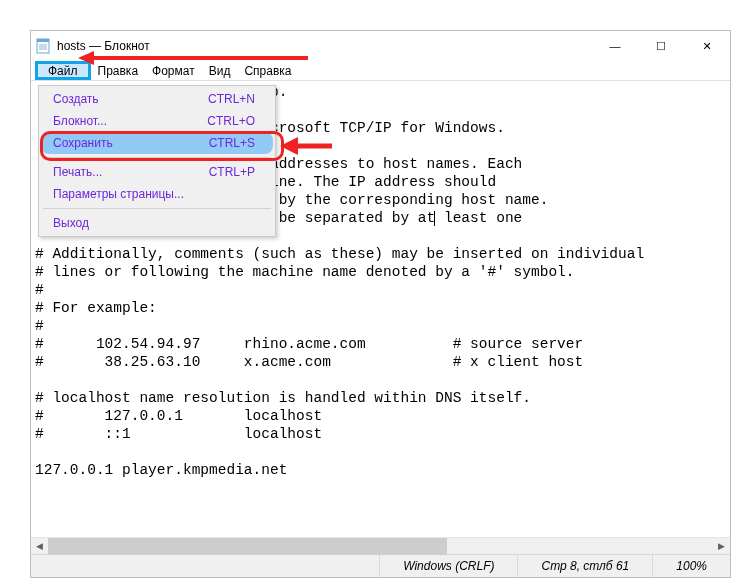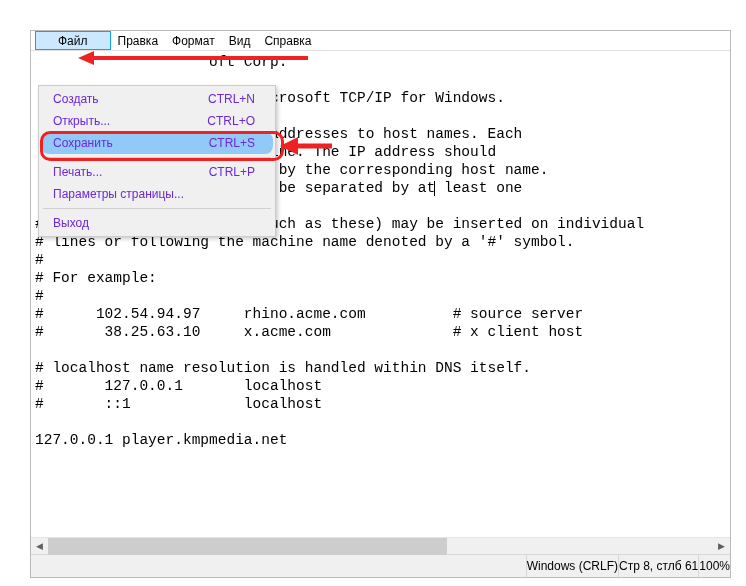--- a/index.html
+++ b/index.html
@@ -5,46 +5,63 @@
 * { margin: 0; padding: 0; box-sizing: border-box; }
 body { font-family: "Segoe UI", Tahoma, sans-serif; font-size: 12px; background: #fff; width: 746px; height: 586px; position: relative; overflow: hidden; }
 .window { position: absolute; left: 30px; top: 30px; right: 15px; bottom: 8px; border: 1px solid #bbb; background: #fff; display: flex; flex-direction: column; }
 .titlebar { height: 30px; display: flex; align-items: center; padding-left: 4px; background: #fff; }
 .titlebar-icon { width: 16px; height: 16px; margin-right: 6px; display: flex; align-items: center; justify-content: center; }
 .titlebar-title { flex: 1; font-size: 12px; color: #000; }
 .win-controls { display: flex; }
 .win-btn { width: 46px; height: 30px; display: flex; align-items: center; justify-content: center; font-family: sans-serif; font-size: 11px; }
 .menubar { height: 20px; display: flex; align-items: stretch; border-bottom: 1px solid #e0e0e0; padding-left: 4px; }
 .menu-item { padding: 0 7px; display: flex; align-items: center; font-size: 12px; cursor: default; }
-.menu-item.open { background: #cce8ff; border: 1px solid #0ea5e9; padding: 0 22px; }
+.menu-item.open { background: #cce8ff; border: 3px solid #0ea5e9; padding: 0 10px; }
 .dropdown { position: absolute; left: 38px; top: 85px; width: 238px; background: #f0f0f0; border: 1px solid #ccc; box-shadow: 2px 2px 4px rgba(0,0,0,0.2); padding: 2px; z-index: 10; }
 .dropdown-item { height: 22px; display: flex; align-items: center; padding: 0 18px 0 12px; font-size: 12px; color: #6d28d9; }
 .dropdown-item.disabled { color: #aaa; }
 .dropdown-item.hovered { background: #91c9f7; border-radius: 8px; }
 .dropdown-item .shortcut { margin-left: auto; text-align: right; }
 .dropdown-sep { height: 1px; background: #d0d0d0; margin: 3px 2px; }
 .dropdown-highlight { position: absolute; left: 40px; top: 131px; width: 244px; height: 30px; border: 3px solid #e22; border-radius: 10px; z-index: 20; pointer-events: none; }
 .editor { flex: 1; padding: 2px 4px 0 4px; font-family: Consolas, "Courier New", monospace; font-size: 14.5px; line-height: 18px; white-space: pre; color: #000; overflow: hidden; position: relative; }
 .caret { display:inline-block; width:1px; height:15px; background:#000; vertical-align:text-bottom; margin-left:-1px; }
 .scrollbar-h { height: 17px; background: #f0f0f0; display: flex; align-items: center; border-top: 1px solid #e5e5e5; }
 .sb-btn { width: 17px; height: 17px; display: flex; align-items: center; justify-content: center; color: #606060; font-size: 9px; }
 .sb-track { flex: 1; height: 17px; position: relative; }
 .sb-thumb { position: absolute; left: 0; top: 0; width: 60%; height: 17px; background: #cdcdcd; }
 .statusbar { height: 23px; background: #f0f0f0; border-top: 1px solid #d8d8d8; display: flex; align-items: center; font-size: 12px; }
-.status-cell { border-left: 1px solid #d8d8d8; height: 100%; display: flex; align-items: center; padding: 0 0; }
+.status-cell { border-left: 1px solid #d8d8d8; height: 100%; display: flex; align-items: center; padding: 0 23px; font-style: italic; }
 .status-spacer { flex: 1; }
 .arrow { position: absolute; z-index: 30; pointer-events: none; }
 .arrow1 { left: 78px; top: 48px; }
 .arrow2 { left: 280px; top: 134px; }
 svg.notepad-ico { width:16px; height:16px; }
 </style>
 </head>
 <body>
 
 <div class="window">
+  <div class="titlebar">
+    <span class="titlebar-icon">
+      <svg class="notepad-ico" viewBox="0 0 16 16">
+          <rect x="2" y="1" width="12" height="14" fill="#fff" stroke="#6aa8d8"></rect>
+          <rect x="2" y="1" width="12" height="3" fill="#6aa8d8"></rect>
+          <line x1="4" y1="7" x2="12" y2="7" stroke="#8cb8da"></line>
+          <line x1="4" y1="9" x2="12" y2="9" stroke="#8cb8da"></line>
+          <line x1="4" y1="11" x2="12" y2="11" stroke="#8cb8da"></line>
+        </svg>
+    </span>
+    <span class="titlebar-title">hosts — Блокнот</span>
+    <div class="win-controls">
+      <div class="win-btn">—</div>
+      <div class="win-btn">☐</div>
+      <div class="win-btn">✕</div>
+    </div>
+  </div>
 
   <div class="menubar">
     <div class="menu-item open">Файл</div>
     <div class="menu-item">Правка</div>
     <div class="menu-item">Формат</div>
     <div class="menu-item">Вид</div>
     <div class="menu-item">Справка</div>
   </div>
 
   <div class="editor" id="editor"><div>                    oft Corp.</div><div>&nbsp;</div><div>                   ed by Microsoft TCP/IP for Windows.</div><div>&nbsp;</div><div>                   s of IP addresses to host names. Each</div><div>                   vidual line. The IP address should</div><div>                   followed by the corresponding host name.</div><div>                   e should be separated by at<span class="caret"></span> least one</div><div>&nbsp;</div><div># Additionally, comments (such as these) may be inserted on individual</div><div># lines or following the machine name denoted by a '#' symbol.</div><div>#</div><div># For example:</div><div>#</div><div>#      102.54.94.97     rhino.acme.com          # source server</div><div>#       38.25.63.10     x.acme.com              # x client host</div><div>&nbsp;</div><div># localhost name resolution is handled within DNS itself.</div><div>#       127.0.0.1       localhost</div><div>#       ::1             localhost</div><div>&nbsp;</div><div>127.0.0.1 player.kmpmedia.net</div></div>
@@ -64,21 +81,21 @@
     <div class="status-cell">100%</div>
   </div>
 </div>
 
 <div class="dropdown">
   <div class="dropdown-item">
       <span>Создать</span>
       <span class="shortcut">CTRL+N</span>
     </div>
   <div class="dropdown-item">
-      <span>Открыть...</span>
+      <span>Блокнот...</span>
       <span class="shortcut">CTRL+O</span>
     </div>
   <div class="dropdown-item hovered">
       <span>Сохранить</span>
       <span class="shortcut">CTRL+S</span>
     </div>
   <div class="dropdown-sep"></div>
   <div class="dropdown-item">
       <span>Печать...</span>
       <span class="shortcut">CTRL+P</span>

